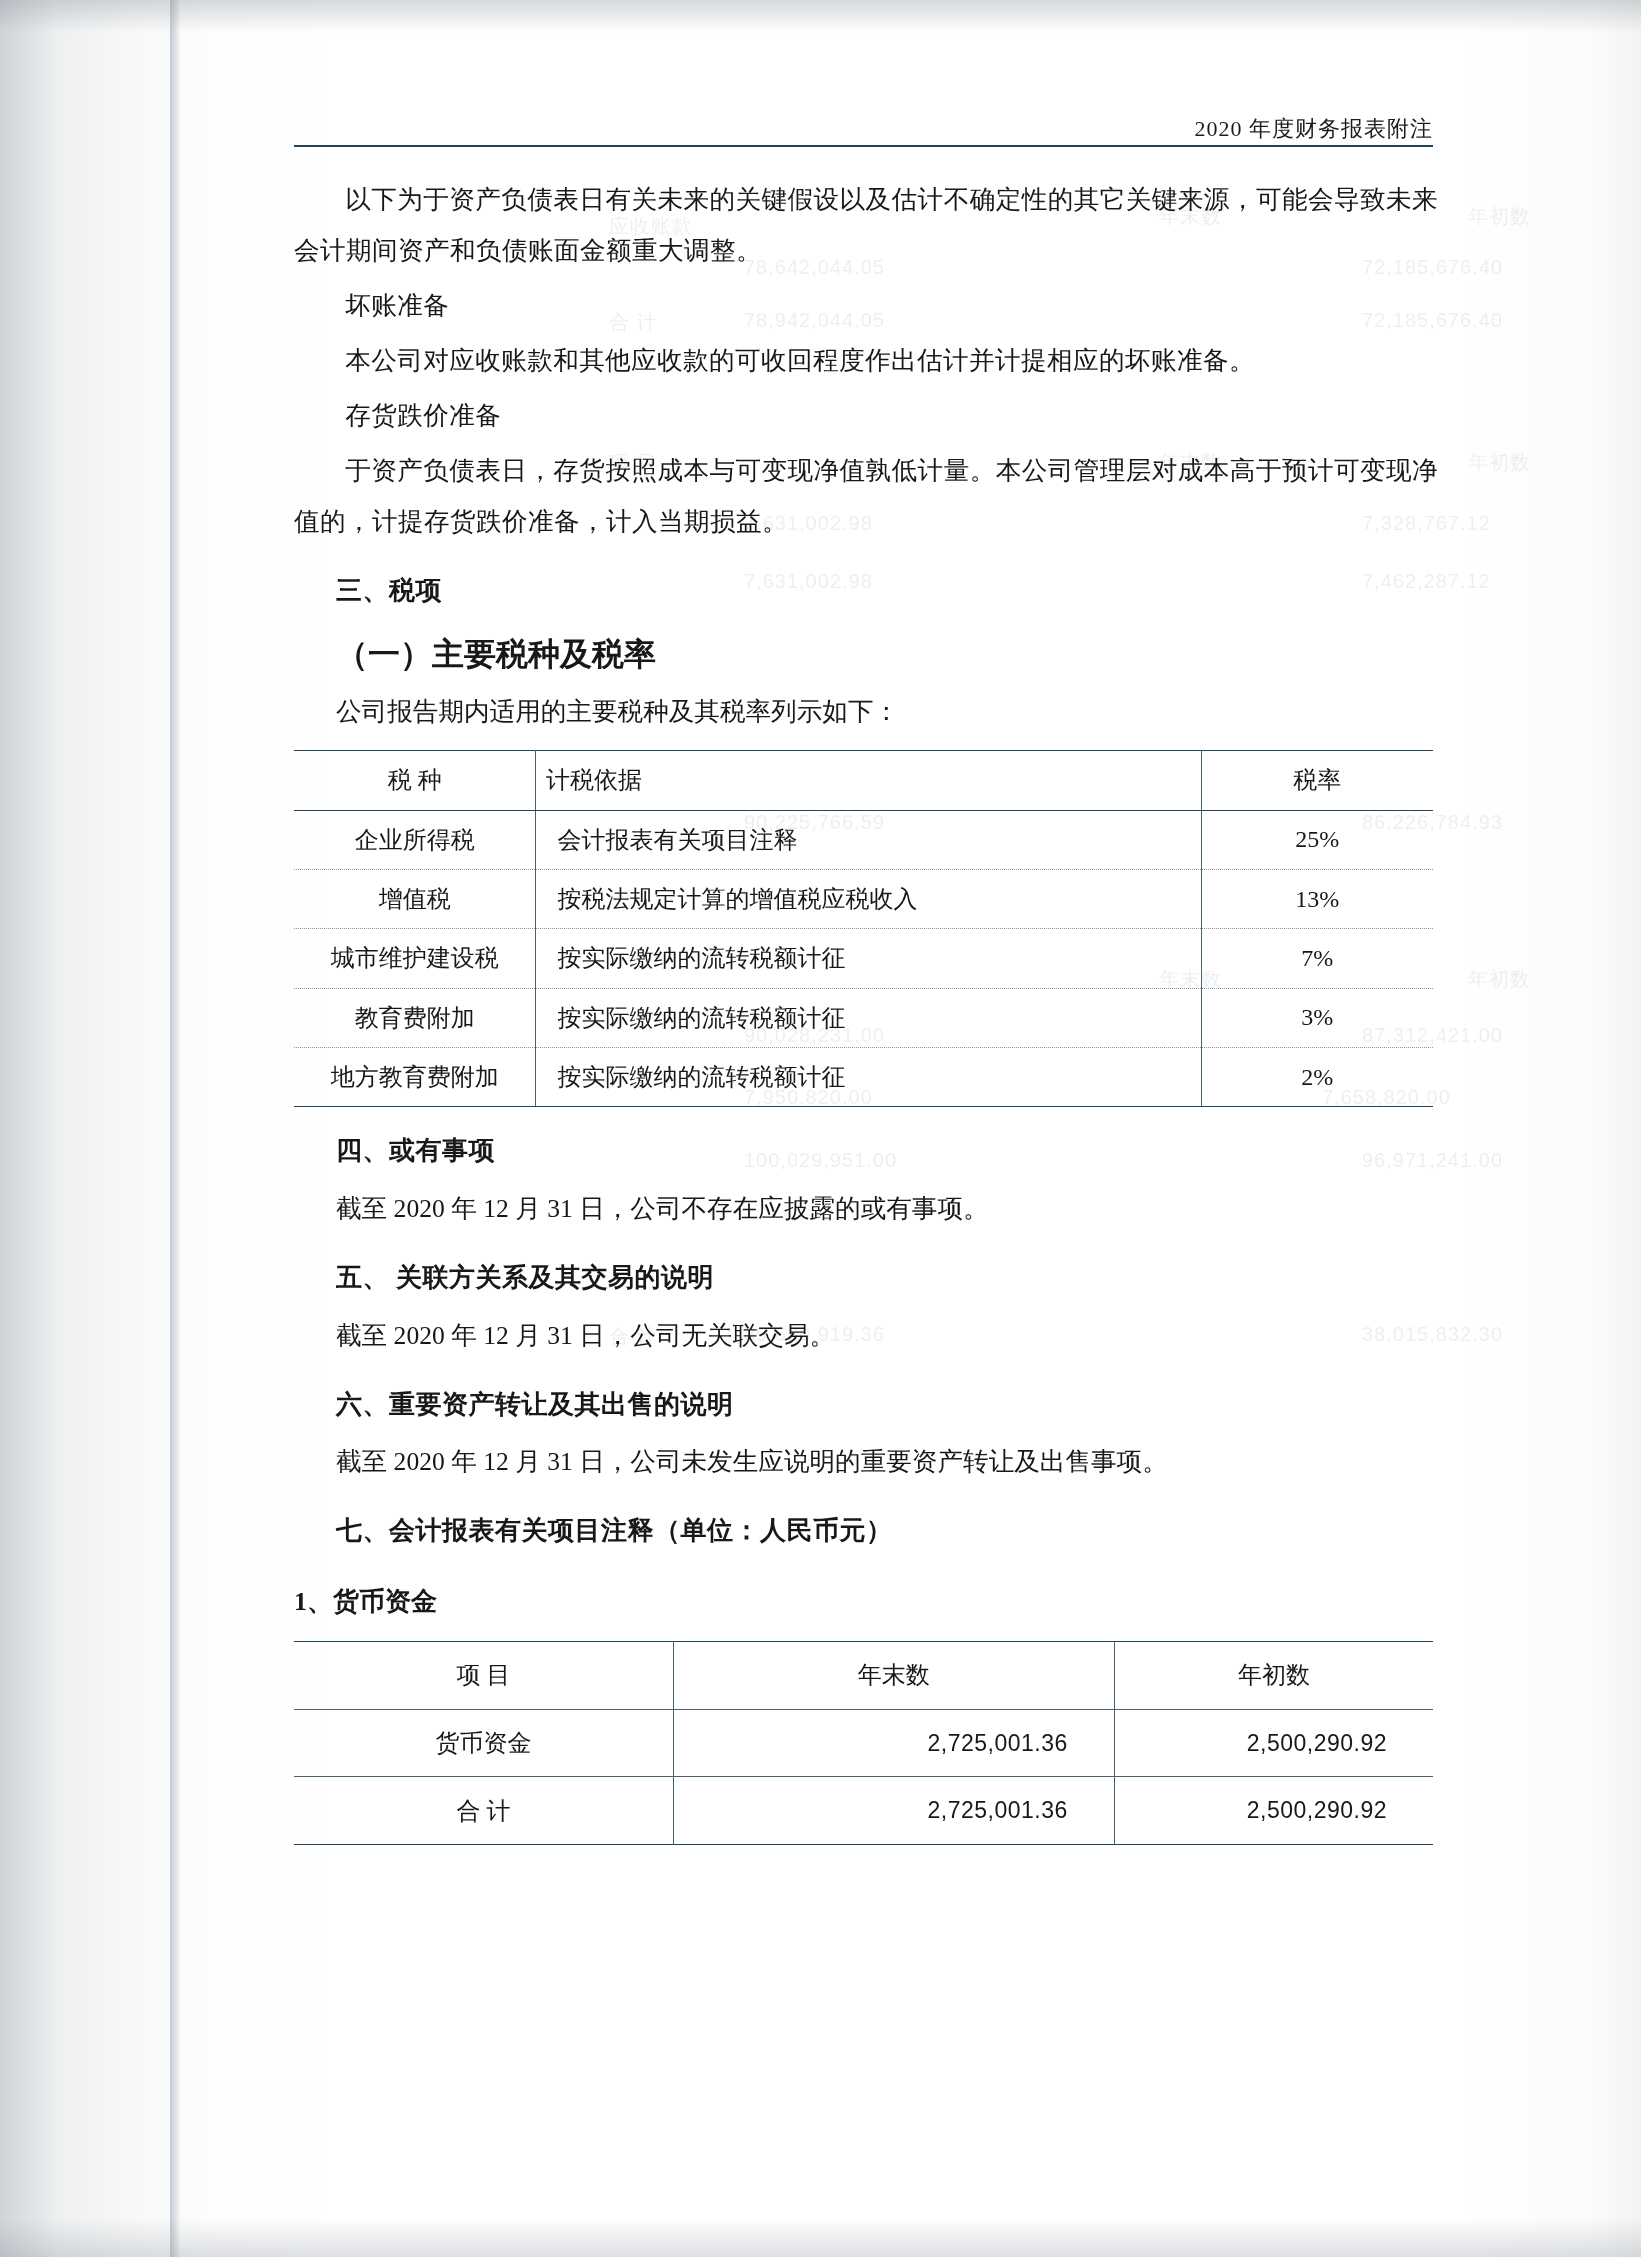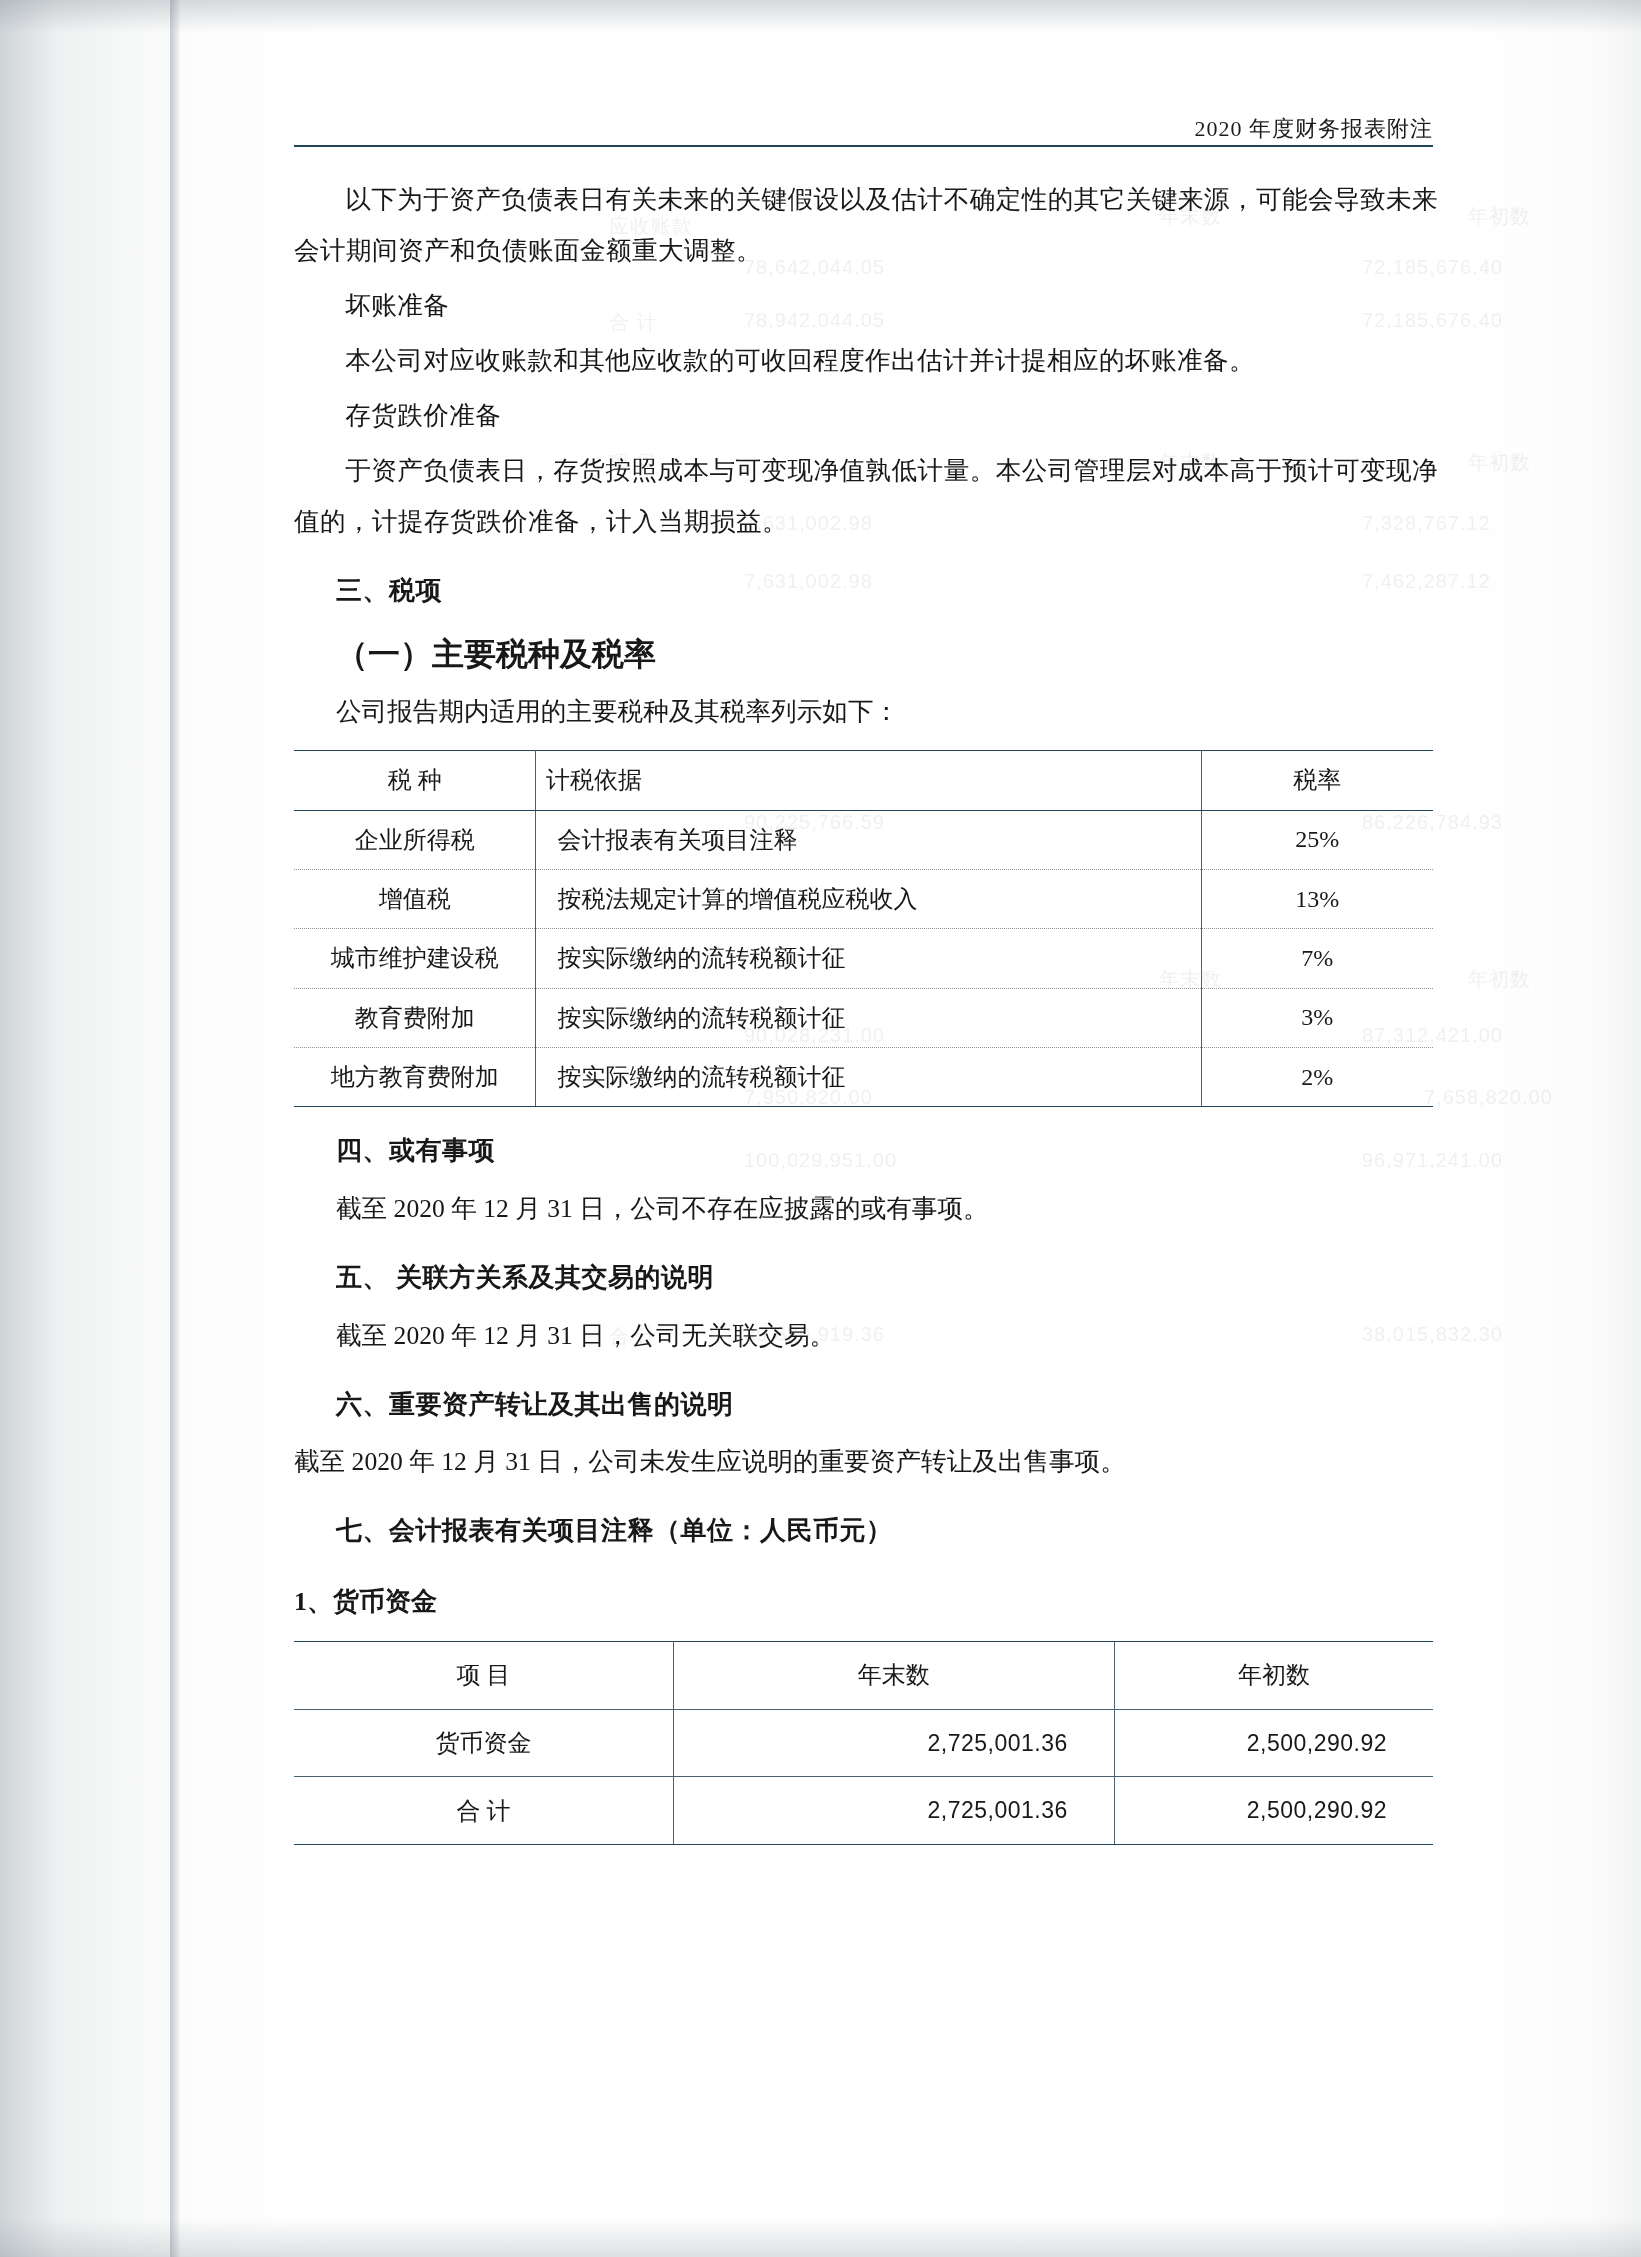--- a/index.html
+++ b/index.html
@@ -208,21 +208,21 @@
       <div style="left: 1072px; top: 338px;">7,328,767.12</div>
       <div style="left: 454px; top: 396px;">7,631,002.98</div>
       <div style="left: 1072px; top: 396px;">7,462,287.12</div>
       <div style="left: 454px; top: 637px;">90,225,766.59</div>
       <div style="left: 1072px; top: 637px;">86,226,784.93</div>
       <div style="left: 869px; top: 792px;">年末数</div>
       <div style="left: 1178px; top: 792px;">年初数</div>
       <div style="left: 454px; top: 850px;">90,028,231.00</div>
       <div style="left: 1072px; top: 850px;">87,312,421.00</div>
       <div style="left: 454px; top: 912px;">7,950,820.00</div>
-      <div style="left: 1134px; top: 912px; text-align: center;">7,658,820.00</div>
+      <div style="left: 1032px; top: 912px; text-align: center;">7,658,820.00</div>
       <div style="left: 454px; top: 975px;">100,029,951.00</div>
       <div style="left: 1072px; top: 975px;">96,971,241.00</div>
       <div style="left: 319px; top: 1149px;">合  计</div>
       <div style="left: 454px; top: 1149px;">39,630,919.36</div>
       <div style="left: 1072px; top: 1149px;">38,015,832.30</div>
     </div>
 
   <div class="content">
 
     <div class="header-row">
@@ -283,21 +283,21 @@
         </tbody>
       </table>
 
       <h3 class="heading ind2">四、或有事项</h3>
       <p class="lead" style="margin-left:42px;">截至 2020 年 12 月 31 日，公司不存在应披露的或有事项。</p>
 
       <h3 class="heading ind2">五、 关联方关系及其交易的说明</h3>
       <p class="lead" style="margin-left:42px;">截至 2020 年 12 月 31 日，公司无关联交易。</p>
 
       <h3 class="heading ind2">六、重要资产转让及其出售的说明</h3>
-      <p class="lead" style="">截至 2020 年 12 月 31 日，公司未发生应说明的重要资产转让及出售事项。</p>
+      <p class="lead" style="margin-left:42px;">截至 2020 年 12 月 31 日，公司未发生应说明的重要资产转让及出售事项。</p>
 
       <h3 class="heading ind2">七、会计报表有关项目注释（单位：人民币元）</h3>
 
       <h3 class="numbered">1、货币资金</h3>
 
       <table class="money">
         <thead>
           <tr>
             <th class="c-item">项  目</th>
             <th class="c-val">年末数</th>

